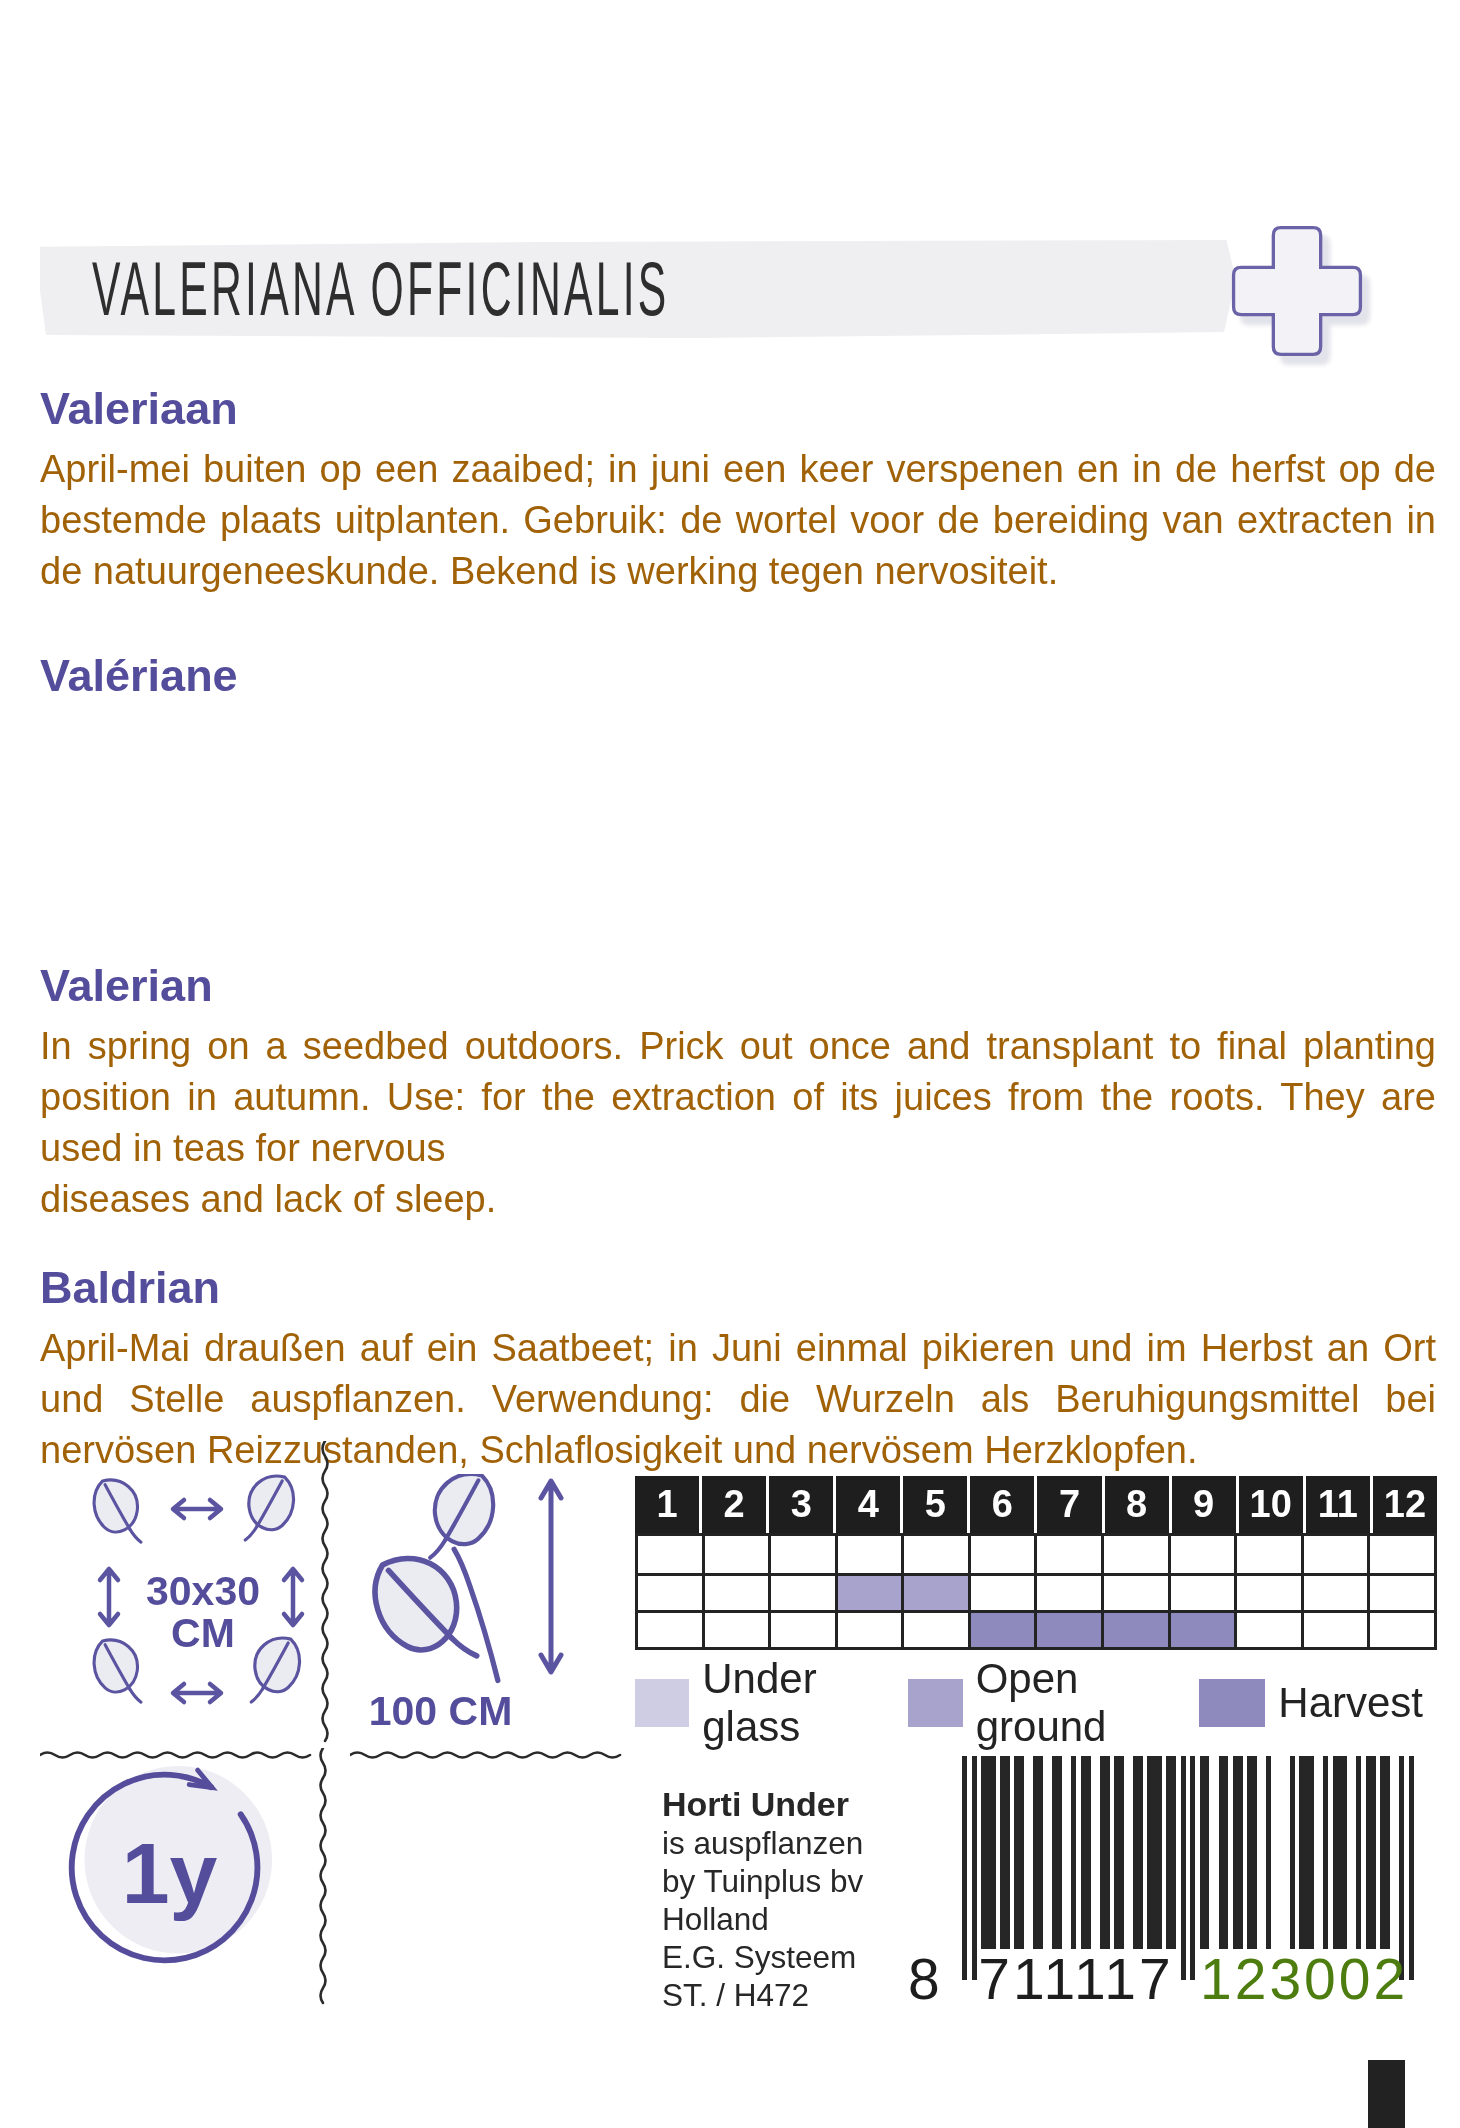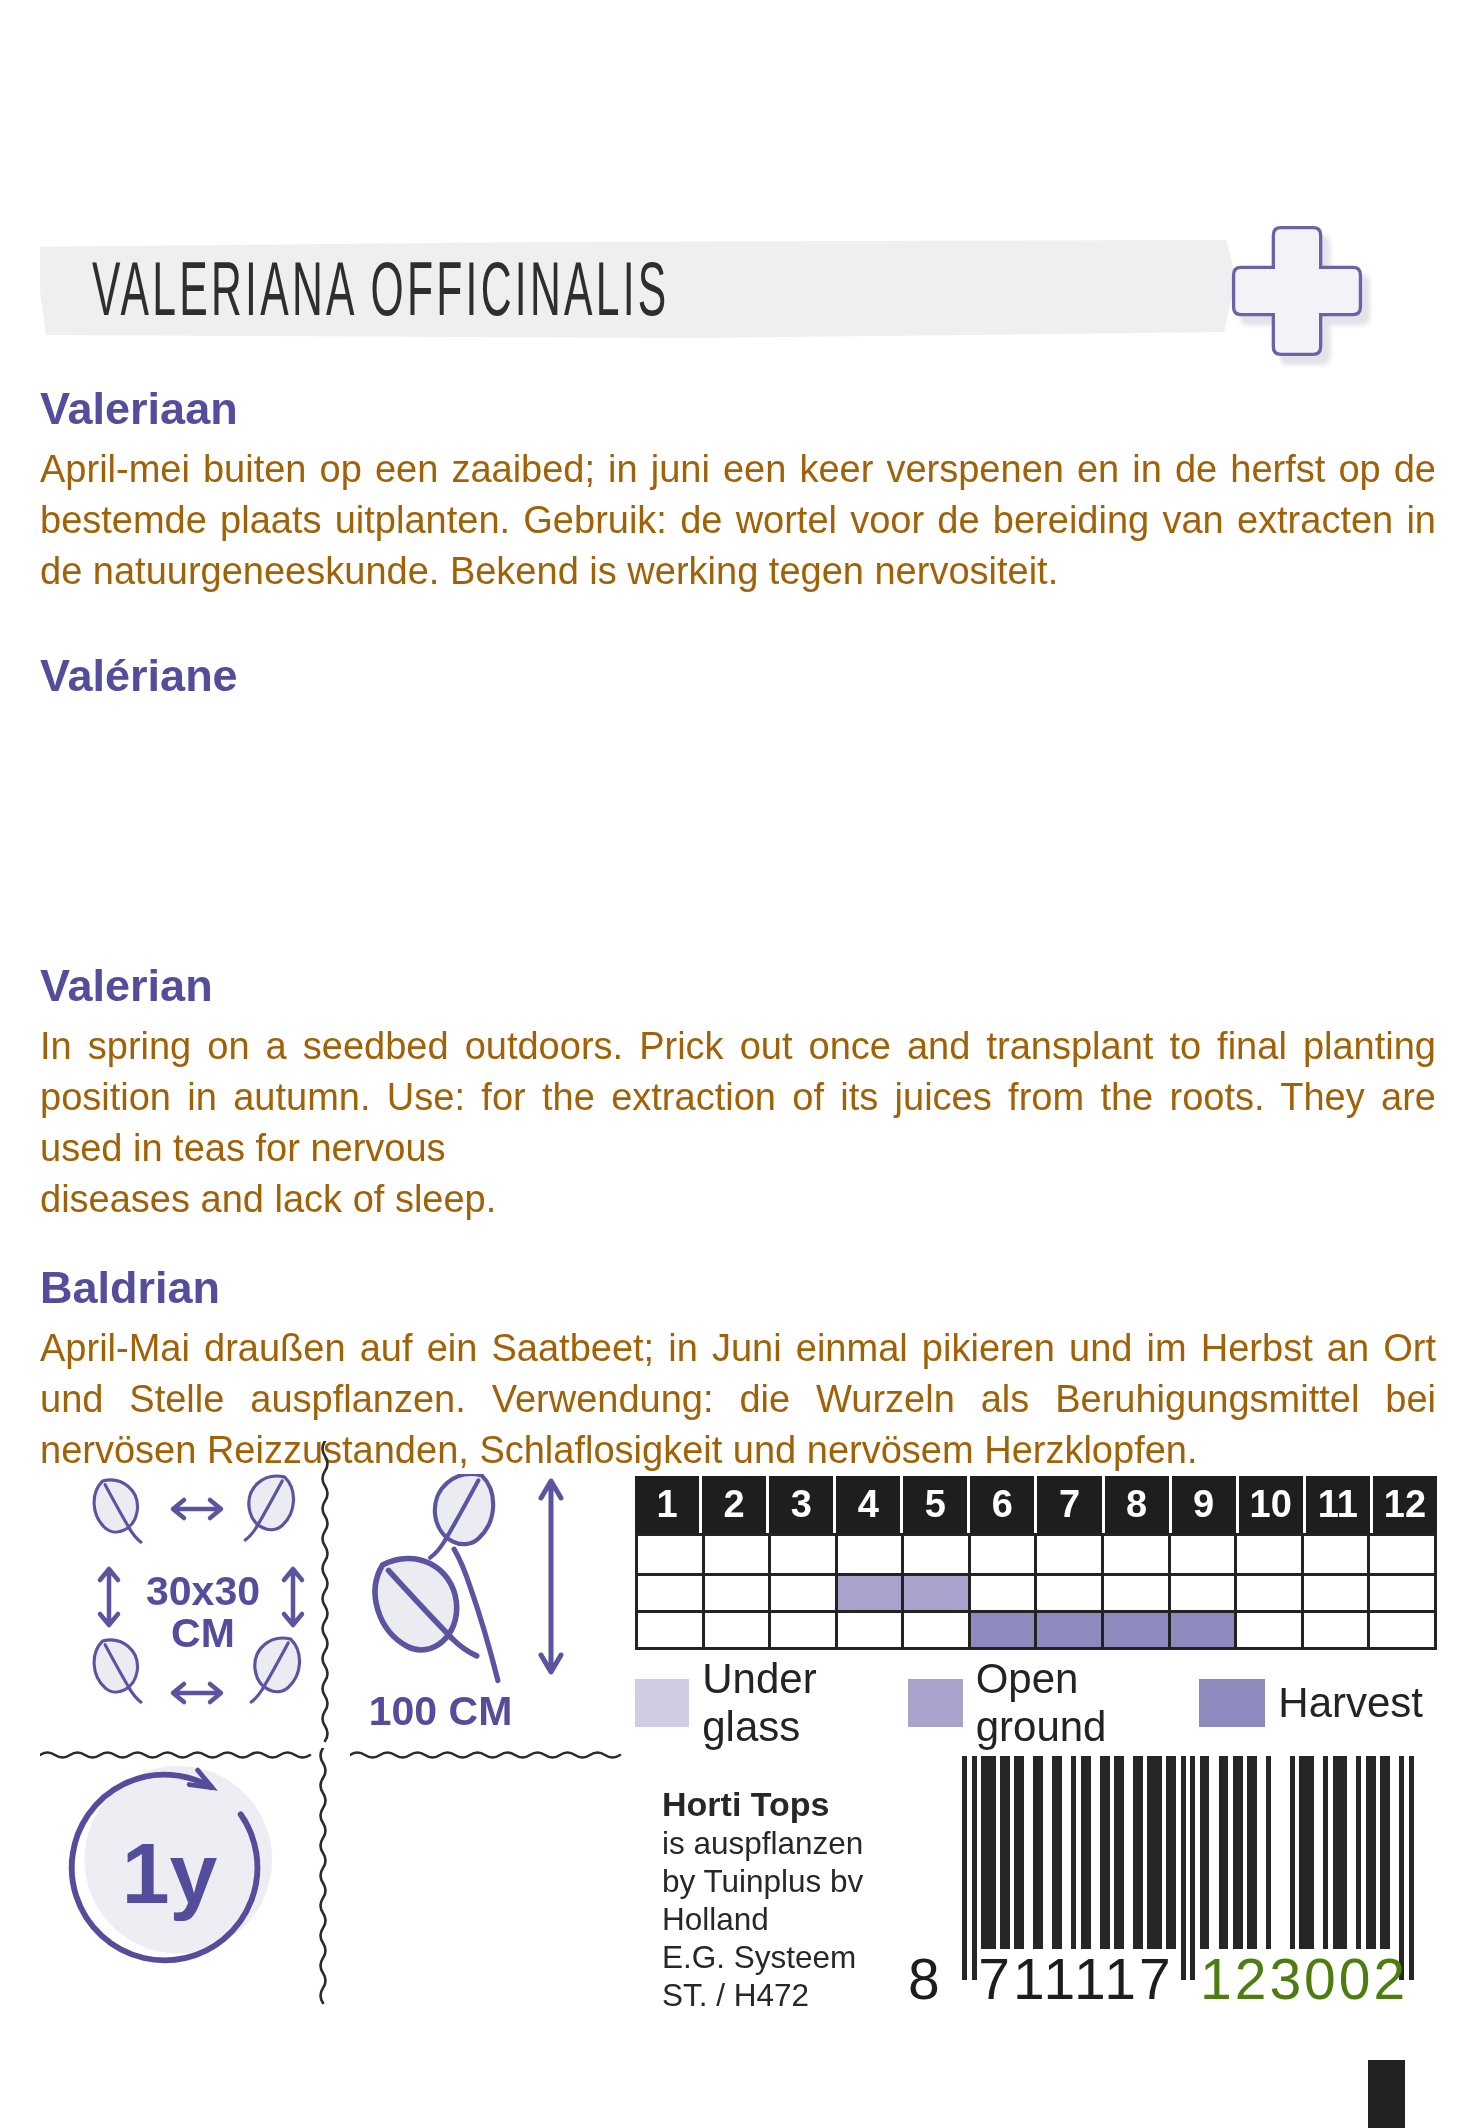--- a/index.html
+++ b/index.html
@@ -248,21 +248,21 @@
 <div class="cycle">
   <svg viewBox="0 0 220 220">
     <circle class="cycle-blob" cx="119" cy="100" r="96"></circle>
     <path class="cycle-arc" d="M182.8 53.5 A95 95 0 1 1 152.5 25.7"></path>
     <path class="cycle-arc" d="M138.9 8.4 L153.5 26.2 L130.2 23.1" style="stroke-width:5"></path>
   </svg>
   <div class="cycle-text">1y</div>
 </div>
 
 <div class="distrib">
-  <div class="d-name">Horti Tops</div>
+  <div class="d-name">Horti Under</div>
   <div>is auspflanzen</div>
   <div>by Tuinplus bv</div>
   <div>Holland</div>
   <div>E.G. Systeem</div>
   <div>ST. / H472</div>
 </div>
 
 <div class="barcode">
   <div class="bc-bars">
       <div class="bc-bar tall" style="left: 0px; width: 5.05px;"></div>

